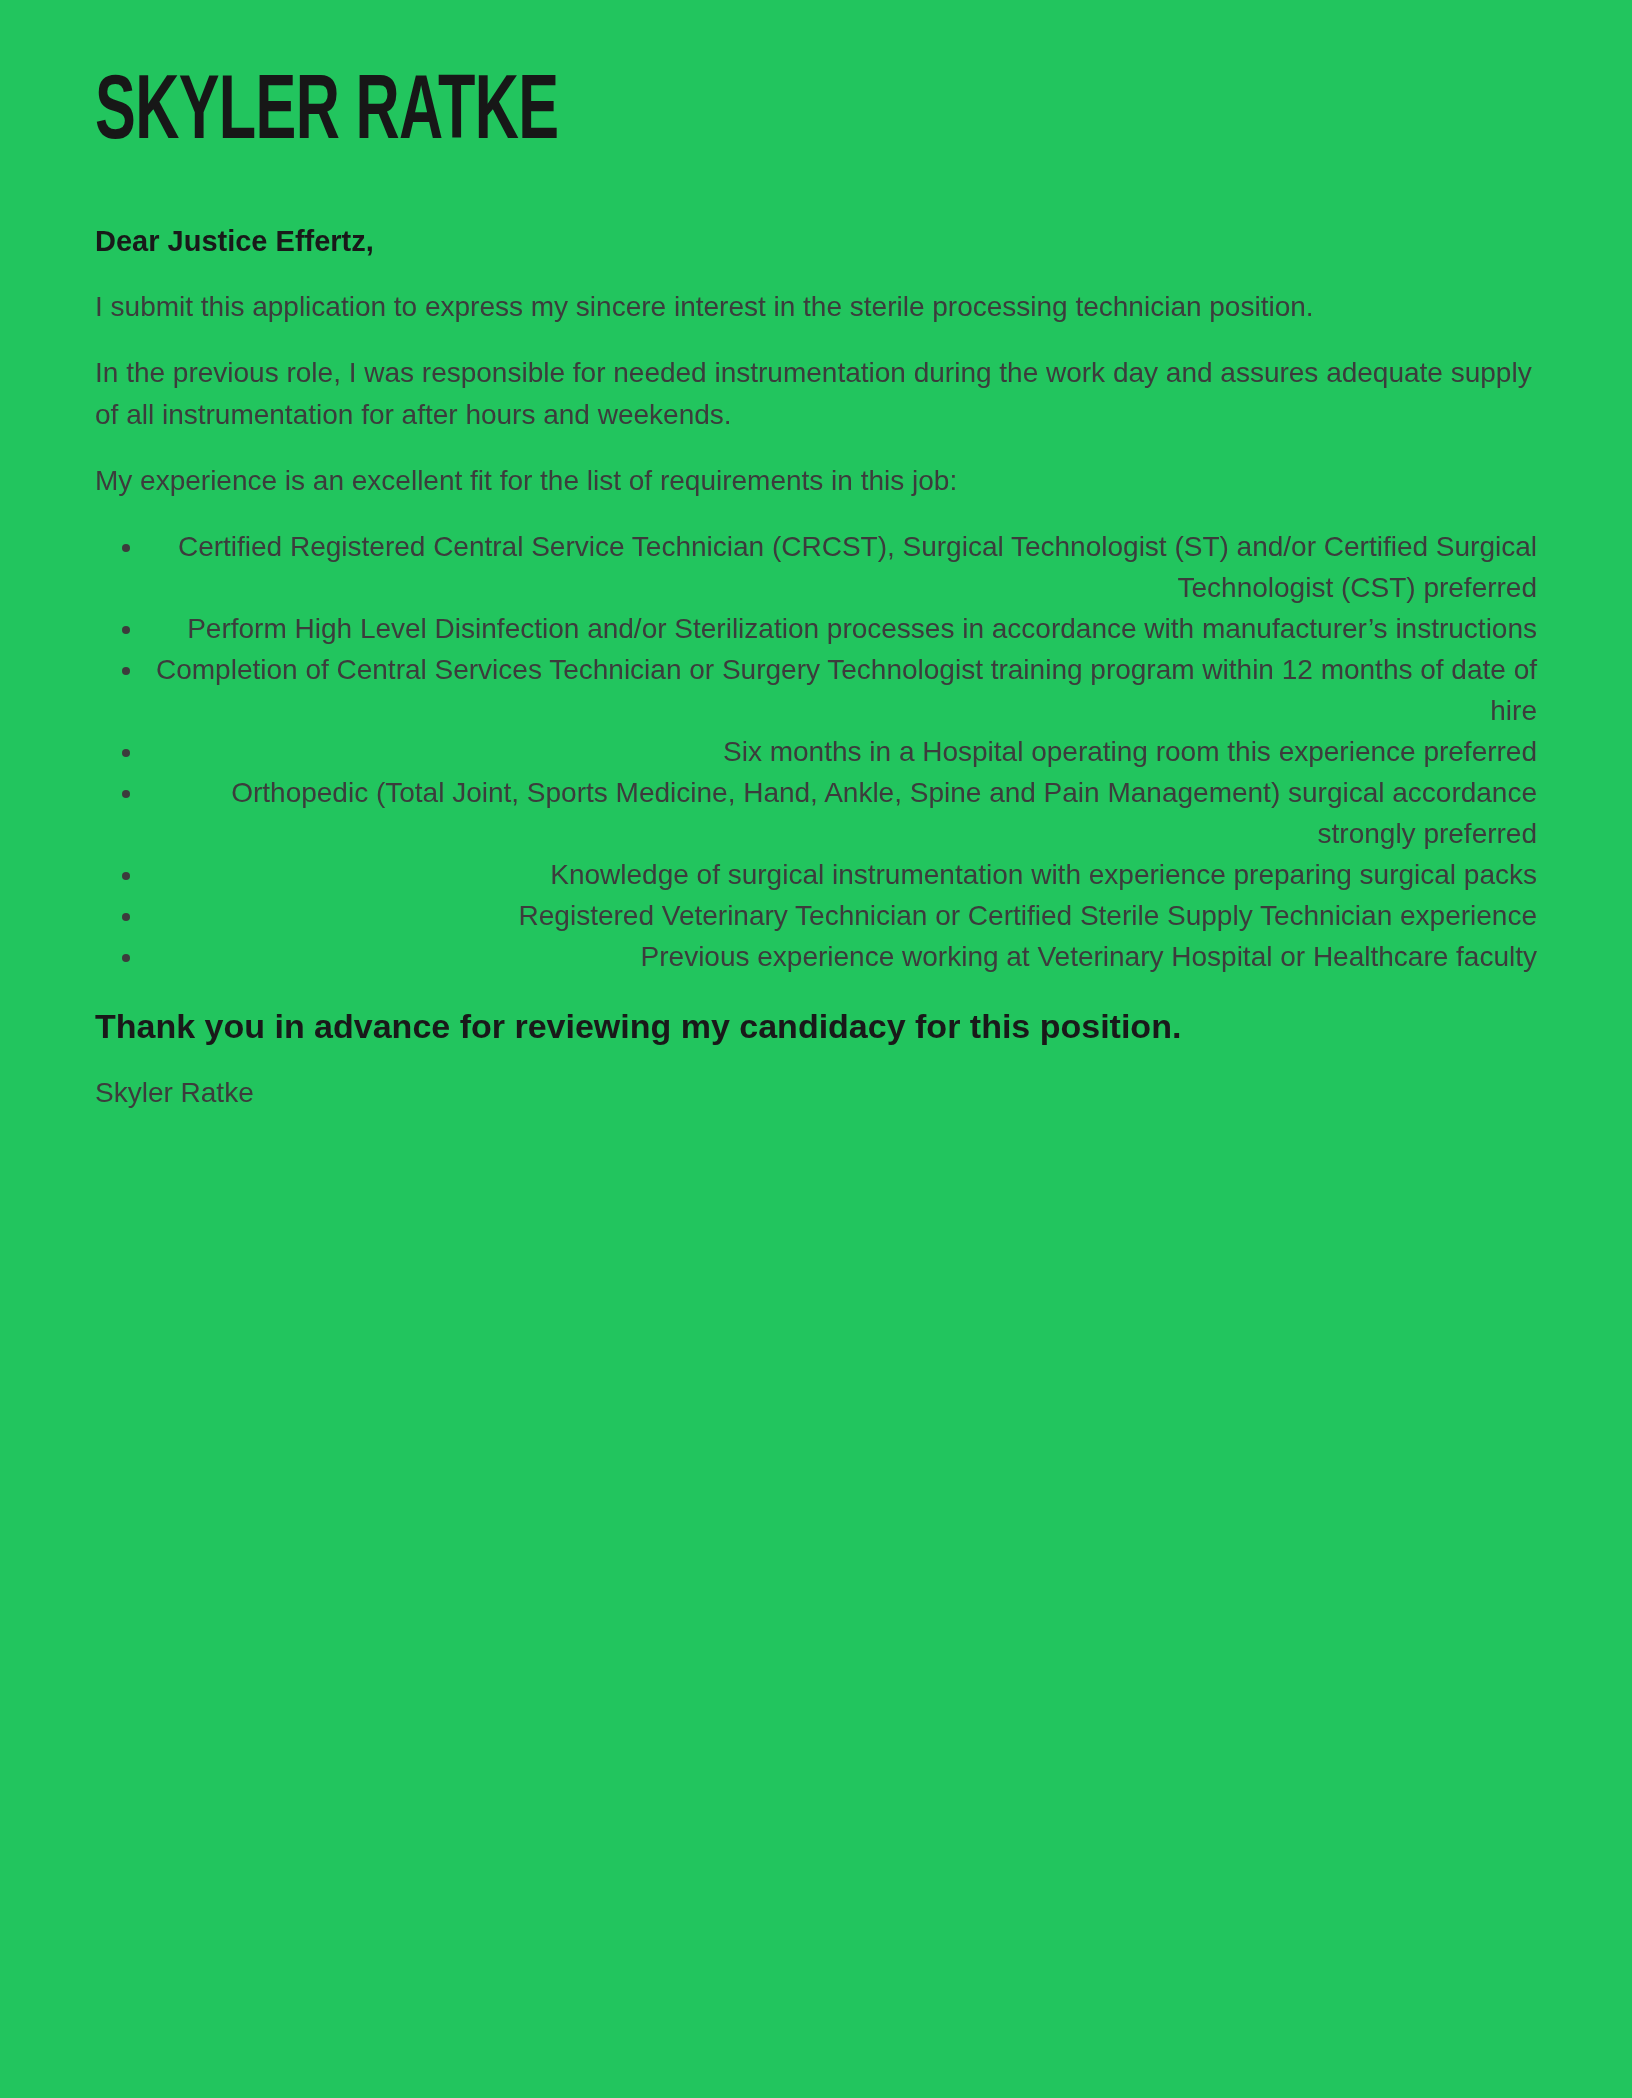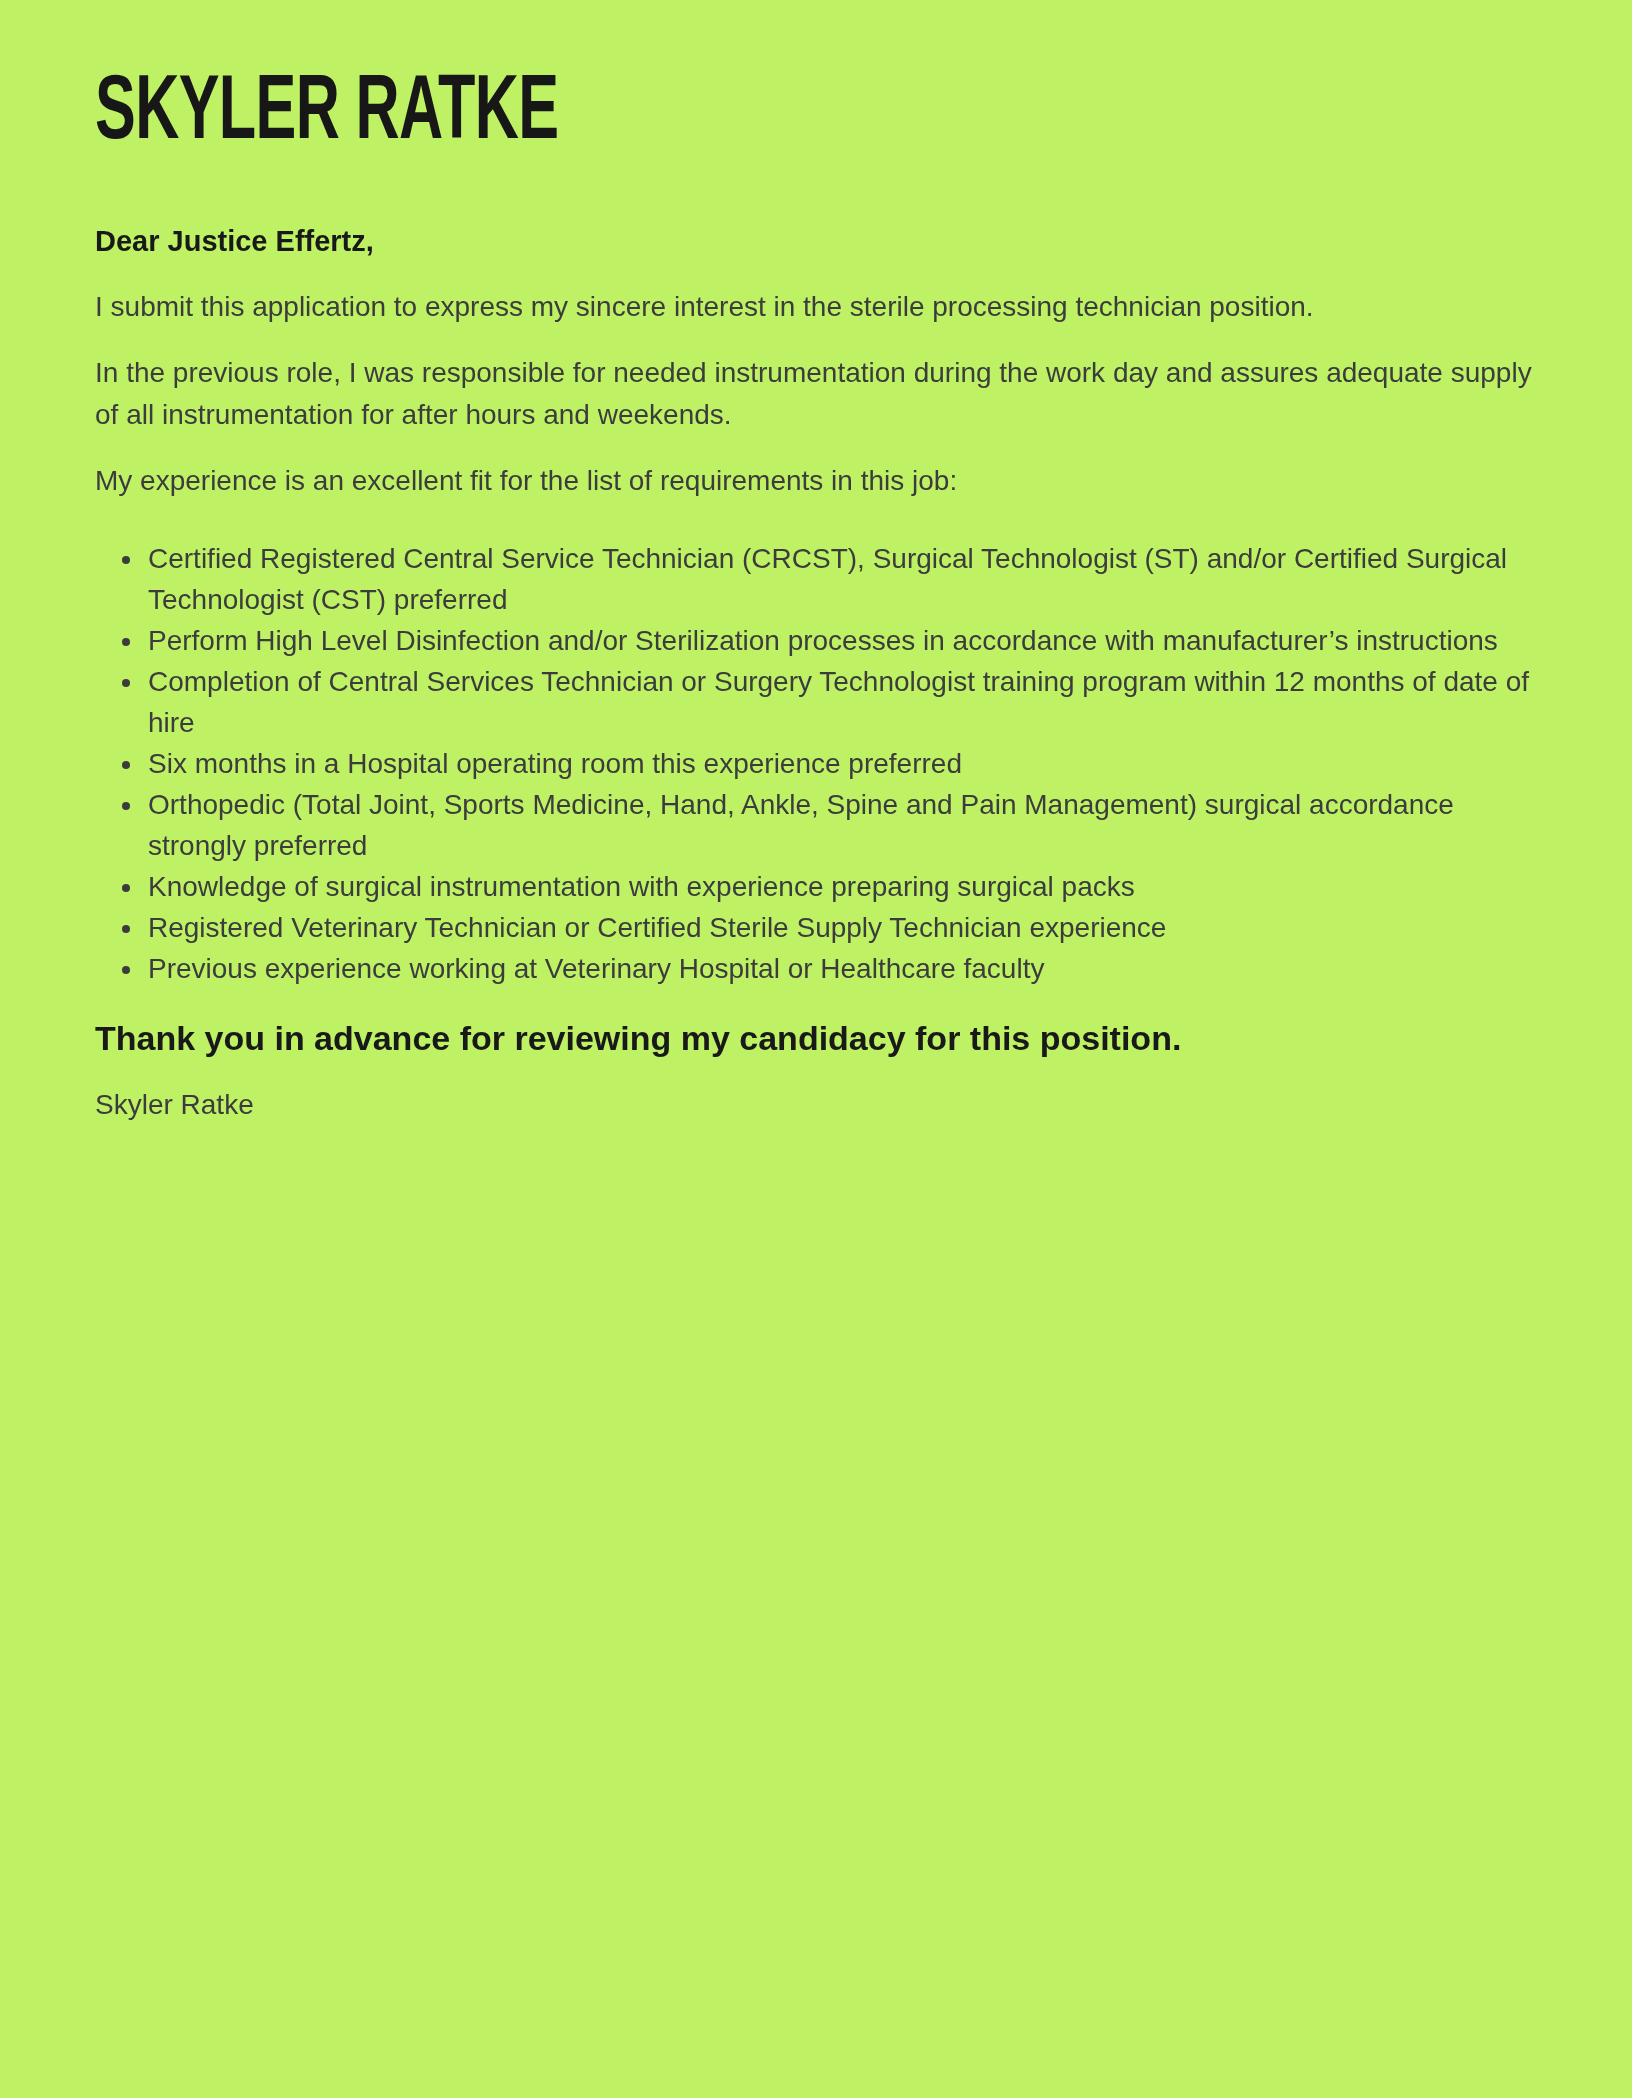--- a/index.html
+++ b/index.html
@@ -9,21 +9,21 @@
   body {
     width: 1632px;
     height: 2098px;
     overflow: hidden;
     font-family: "Liberation Sans", sans-serif;
     color: #3c3c3c;
   }
   .page {
     width: 1632px;
     height: 2098px;
-    background: #bef264;
+    background: #22c55e;
     padding: 58px 95px 0 95px;
   }
   .header {
     display: flex;
     justify-content: space-between;
     align-items: flex-start;
   }
   .name {
     font-size: 90px;
     font-weight: 600;
@@ -49,23 +49,24 @@
   .greeting {
     margin-top: 68px;
     font-weight: bold;
     color: #191919;
     font-size: 29px;
   }
   .letter p.body-par {
     margin-top: 24px;
   }
   ul.requirements {
-    margin-top: 36px;
+    margin-top: 24px;
     padding-left: 50px;
     line-height: 41px;
+    text-align: right;
   }
   ul.requirements li {
     padding-left: 3px;
   }
   .closing-bold {
     margin-top: 28px;
     font-weight: bold;
     color: #191919;
     font-size: 34px;
   }

